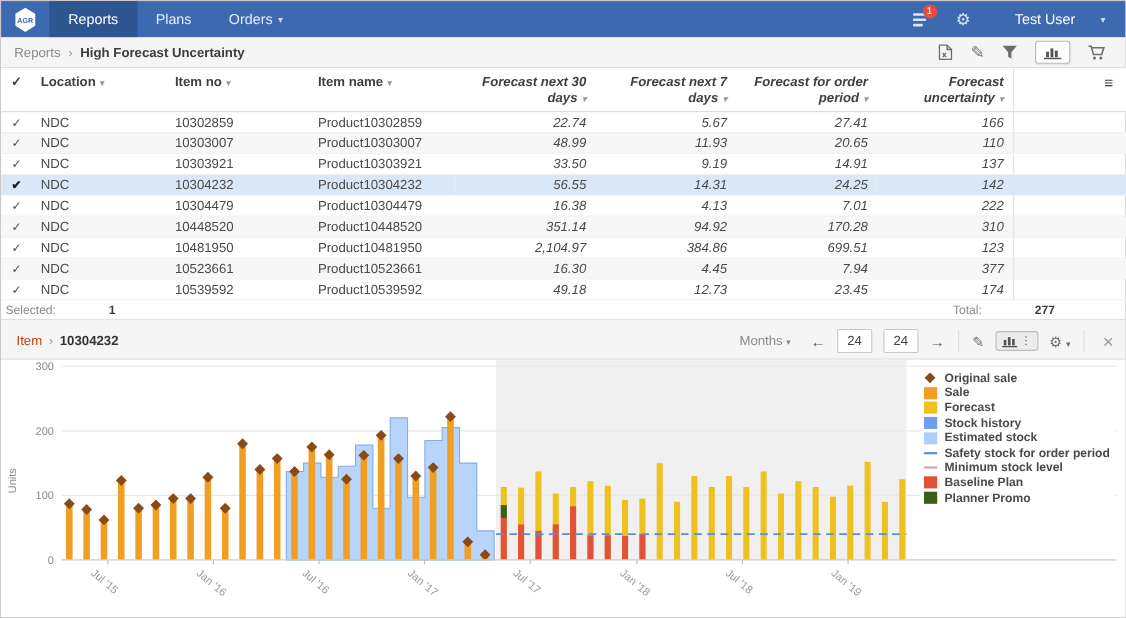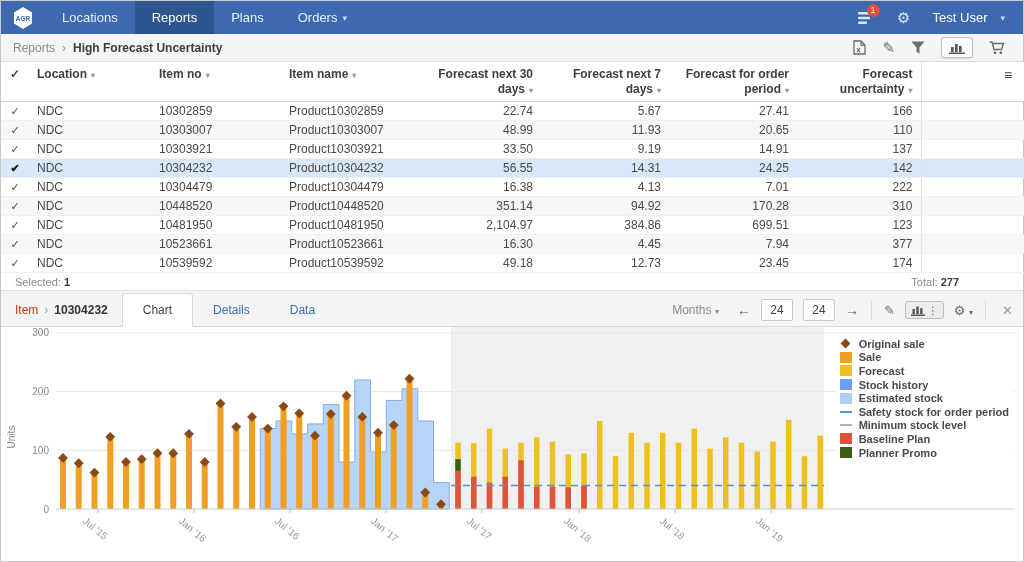--- a/index.html
+++ b/index.html
@@ -12,52 +12,52 @@
   .nav-logo { width:44px; display:flex; align-items:center; justify-content:center; }
   .nav-item { padding:0 17px; display:flex; align-items:center; font-size:13px; color:#e8eefc; cursor:pointer; }
   .nav-item.active { background:#2d5590; color:#fff; }
   .nav-caret { font-size:9px; margin-left:5px; color:#cdd9f0; }
   .nav-spacer { flex:1; }
   .nav-right { display:flex; align-items:center; gap:4px; padding-right:10px; }
   .nav-iconbtn { position:relative; width:34px; height:33px; display:flex; align-items:center; justify-content:center; cursor:pointer; }
   .badge { position:absolute; top:3px; right:3px; min-width:13px; height:13px; border-radius:7px;
     background:#e74c3c; color:#fff; font-size:9px; line-height:13px; text-align:center; padding:0 2px; }
   .gear-glyph { font-size:15px; color:#dce6f8; }
-  .user-menu { font-size:13px; display:flex; align-items:center; gap:8px; padding:0 8px; cursor:pointer; }
+  .user-menu { font-size:13px; display:flex; align-items:center; gap:18px; padding:0 8px; cursor:pointer;margin-left:18px; }
 
   
   .crumbbar { height:28px; background:#f5f5f5; border-bottom:1px solid #dedede; display:flex; align-items:center;
     padding:0 12px; flex:0 0 auto; }
   .crumb-section { color:#8a8a8a; font-size:12px; cursor:pointer; }
   .crumb-sep { color:#9a9a9a; margin:0 7px; font-size:12px; }
   .crumb-page { color:#3c3c3c; font-size:12px; font-weight:bold; }
   .crumb-tools { margin-left:auto; display:flex; align-items:center; gap:16px; padding-right:6px; }
   .tool-icon { color:#6e6e6e; cursor:pointer; display:flex; align-items:center; justify-content:center; }
   .tool-icon svg { display:block; }
   .tool-btn-active { border:1px solid #bcbcbc; background:#fdfdfd; border-radius:3px; padding:3px 7px; box-shadow:0 1px 1px rgba(0,0,0,.08); }
 
   
   .tablewrap { flex:0 0 auto; }
   table.grid { width:1024px; border-collapse:collapse; table-layout:fixed; font-size:12px; }
   table.grid th { font-weight:bold; color:#3f3f3f; text-align:left; vertical-align:top;
     padding:5px 8px 4px 8px; border-bottom:1px solid #d9d9d9; background:#fff; line-height:1.25; }
-  table.grid th.num, table.grid td.num { text-align:right; }
+  table.grid th.num, table.grid td.num { text-align:right;font-style:italic; }
   table.grid td { padding:2px 8px; color:#4a4a4a; border-bottom:1px solid #f0f0f0; height:19px;
     white-space:nowrap; overflow:hidden; }
   table.grid tr.stripe td { background:#f7f7f7; }
   table.grid tr.selected td { background:#d9e8f8; }
   .chk { color:#cfcfcf; font-size:11px; text-align:center !important; padding:2px 0 !important; }
   tr.selected .chk { color:#1a1a1a; font-weight:bold; }
   th.chk-h { text-align:center !important; color:#cccccc; padding:5px 0 !important; }
   .sort-caret { color:#9a9a9a; font-size:8px; margin-left:4px; }
   .col-borderR { border-right:1px solid #e3e3e3; }
   .menu-cell { text-align:center !important; color:#555; font-size:14px; cursor:pointer; }
 
   .statusbar { height:18px; display:flex; align-items:center; font-size:11px; color:#8a8a8a;
-    padding:0 64px 0 14px; border-bottom:1px solid #e0e0e0; }
+    padding:0 64px 0 4px; border-bottom:1px solid #e0e0e0;gap:45px; }
   .statusbar b { color:#3d3d3d; font-weight:bold; margin-left:3px; }
   .status-total { margin-left:auto; }
 
   
   .detailbar { height:36px; background:#f5f5f5; border-bottom:1px solid #d9d9d9; display:flex; align-items:flex-end;
     padding:0 10px; flex:0 0 auto; }
   .detail-crumb { display:flex; align-items:center; font-size:12px; padding:0 6px 9px 4px; }
   .detail-crumb .sec { color:#c2410c; }
   .detail-crumb .sep { color:#9a9a9a; margin:0 6px; }
   .detail-crumb .itm { font-weight:bold; color:#333; }
@@ -93,21 +93,20 @@
 
 <div class="frame">
 
   <div class="nav">
     <div class="nav-logo">
       <svg width="24" height="24" viewBox="0 0 24 24">
         <polygon points="12,1 21,6.5 21,17.5 12,23 3,17.5 3,6.5" fill="#ffffff"></polygon>
         <text x="12" y="15" font-size="6.5" font-weight="bold" fill="#3c69b0" text-anchor="middle" font-family="Liberation Sans, sans-serif">AGR</text>
       </svg>
     </div>
-    <div class="nav-item">Locations</div>
     <div class="nav-item active">Reports</div>
     <div class="nav-item">Plans</div>
     <div class="nav-item">
       <span>Orders</span>
       <span class="nav-caret">▾</span>
     </div>
     <div class="nav-spacer"></div>
     <div class="nav-right">
       <div class="nav-iconbtn">
         <svg width="16" height="14" viewBox="0 0 16 14">
@@ -308,25 +307,20 @@
       <span class="status-total">Total:</span>
         <b>277</b>
     </div>
   </div>
 
   <div class="detailbar">
     <div class="detail-crumb">
       <span class="sec">Item</span>
       <span class="sep">›</span>
       <span class="itm">10304232</span>
-    </div>
-    <div class="tabs">
-      <div class="tab active">Chart</div>
-      <div class="tab">Details</div>
-      <div class="tab">Data</div>
     </div>
     <div class="detail-tools">
       <span class="months-dd"><span>Months</span> <span style="font-size:8px;">▾</span></span>
       <span class="arrow-btn">←</span>
       <input class="range-input" value="24" style="">
       <input class="range-input" value="24" style="">
       <span class="arrow-btn">→</span>
       <span class="vsep"></span>
       <span class="mini-icon">✎</span>
       <span class="chart-toggle">

